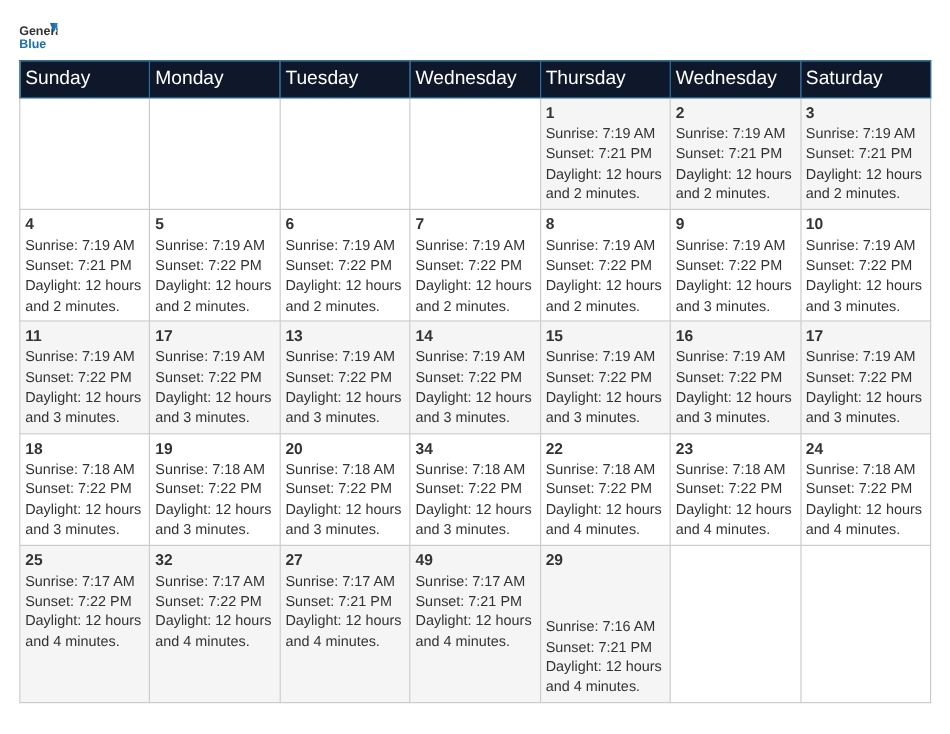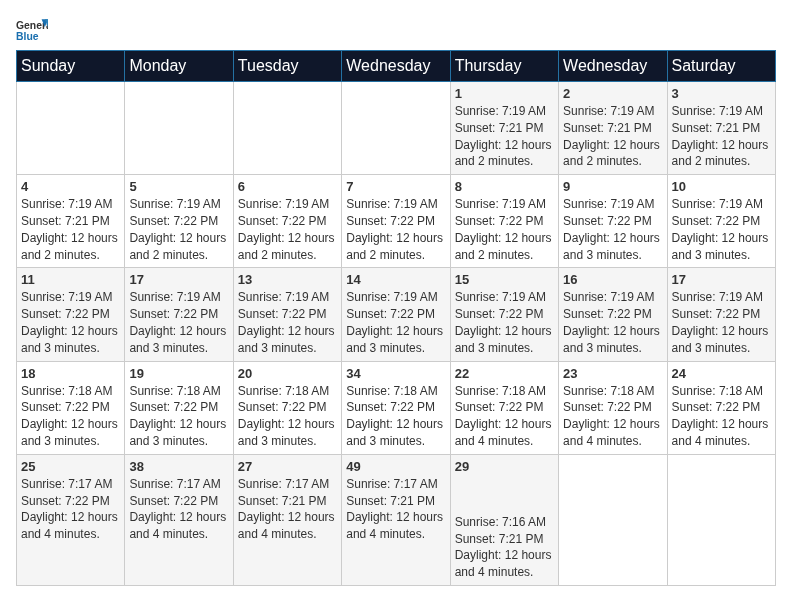--- a/index.html
+++ b/index.html
@@ -300,21 +300,21 @@
       </tr>
       <tr>
         <td>
           <span class="day-num">25</span>
           <div class="day-info" style="white-space: pre-line;">Sunrise: 7:17 AM
 Sunset: 7:22 PM
 Daylight: 12 hours
 and 4 minutes.</div>
         </td>
         <td>
-          <span class="day-num">38</span>
+          <span class="day-num">32</span>
           <div class="day-info" style="white-space: pre-line;">Sunrise: 7:17 AM
 Sunset: 7:22 PM
 Daylight: 12 hours
 and 4 minutes.</div>
         </td>
         <td>
           <span class="day-num">27</span>
           <div class="day-info" style="white-space: pre-line;">Sunrise: 7:17 AM
 Sunset: 7:21 PM
 Daylight: 12 hours

